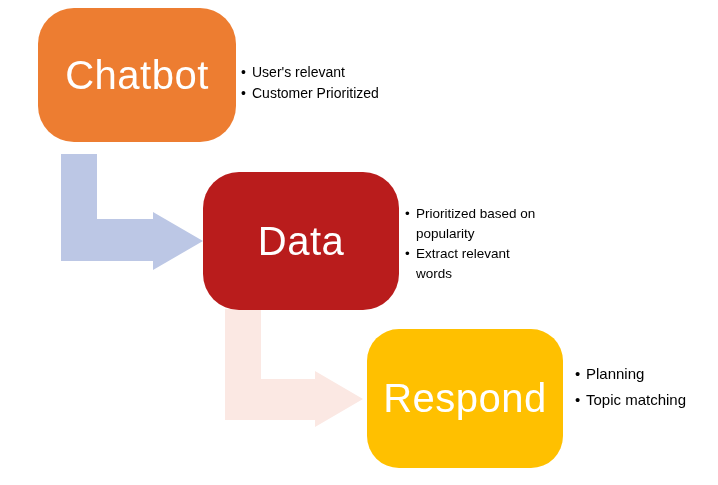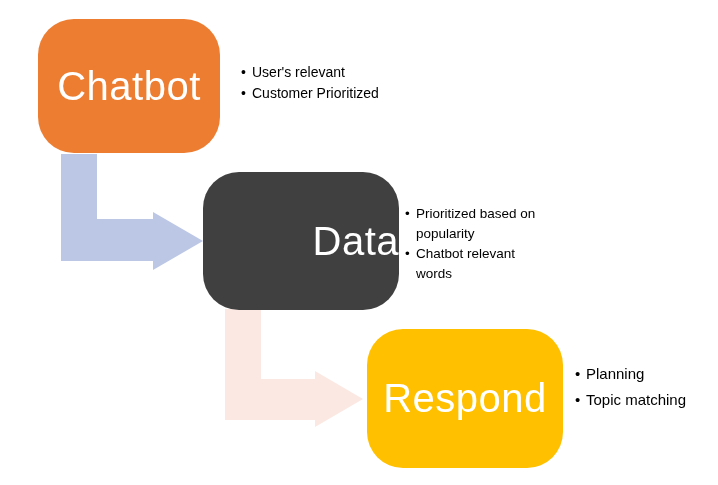--- a/index.html
+++ b/index.html
@@ -29,23 +29,23 @@
     align-items: center;
     justify-content: center;
   }
   .step .step-label {
     color: #ffffff;
     font-size: 40px;
     font-weight: 400;
     letter-spacing: 0.5px;
     white-space: nowrap;
   }
-  .step1 { left: 38px;  top: 19px;  width: 182px; height: 134px; }
+  .step1 { left: 38px;  top: 8px;  width: 198px; height: 134px; }
   .step2 { left: 203px; top: 172px; width: 196px; height: 138px; }
-  .step3 { left: 367px; top: 329px; width: 196px; height: 139px; }
+  .step3 { left: 367px; top: 329px; width: 196px; height: 139px; border-radius: 32px; }
 
   ul.bullets {
     position: absolute;
     margin: 0;
     padding: 0;
     list-style: none;
     color: #000000;
   }
   ul.bullets li {
     display: flex;
@@ -69,21 +69,21 @@
 
   <svg class="arrow-layer" width="718" height="485" viewBox="0 0 718 485" xmlns="http://www.w3.org/2000/svg">
     <polygon points="61,154 97,154 97,219 153,219 153,212 203,241 153,270 153,261 61,261" fill="#BCC7E5"></polygon>
     <polygon points="225,309 261,309 261,379 315,379 315,371 363,399 315,427 315,420 225,420" fill="#FBE8E3"></polygon>
   </svg>
 
   <div class="step step1" style="background-color: rgb(237, 125, 49);">
     <span class="step-label">Chatbot</span>
   </div>
 
-  <div class="step step2" style="background-color: #404040; justify-content: flex-end;">
+  <div class="step step2" style="background-color: #b91c1c;">
     <span class="step-label">Data</span>
   </div>
 
   <div class="step step3" style="background-color: rgb(255, 192, 0);">
     <span class="step-label">Respond</span>
   </div>
 
   <ul class="bullets bullets1">
     <li>
       <span class="marker">•</span>
@@ -95,21 +95,21 @@
     </li>
   </ul>
 
   <ul class="bullets bullets2">
     <li>
       <span class="marker">•</span>
       <span class="txt">Prioritized based on popularity</span>
     </li>
     <li>
       <span class="marker">•</span>
-      <span class="txt">Chatbot relevant words</span>
+      <span class="txt">Extract relevant words</span>
     </li>
   </ul>
 
   <ul class="bullets bullets3">
     <li>
       <span class="marker">•</span>
       <span class="txt">Planning</span>
     </li>
     <li>
       <span class="marker">•</span>

